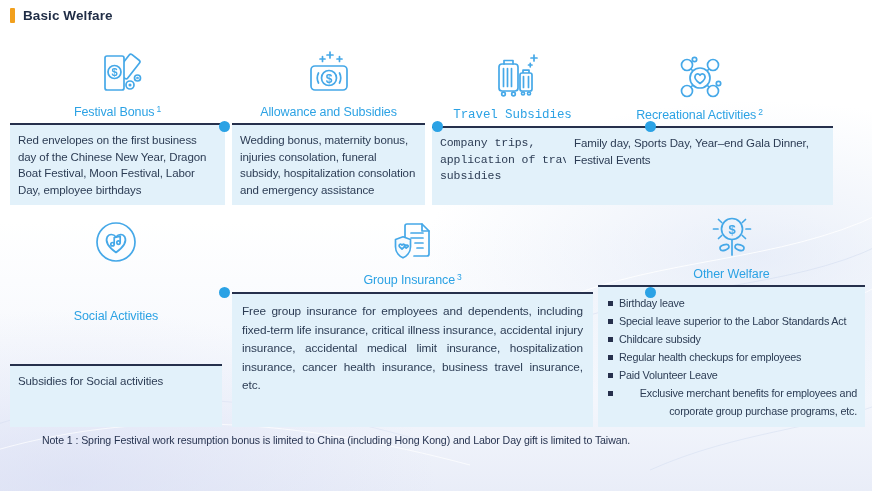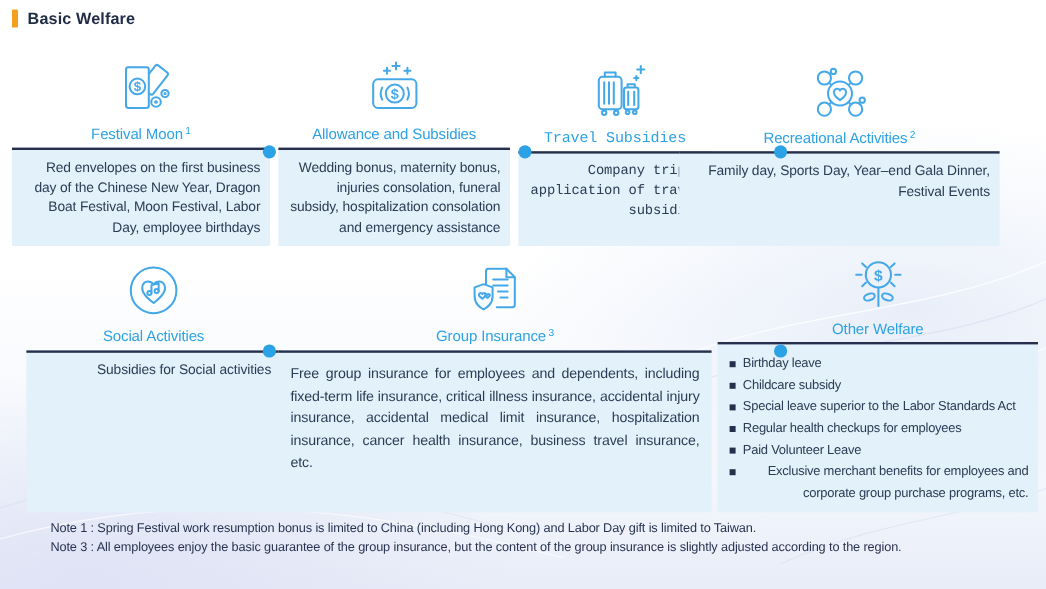--- a/index.html
+++ b/index.html
@@ -27,34 +27,34 @@
   .icon-wrap{display:flex;align-items:flex-end;justify-content:center;}
   #row1 .icon-wrap{height:60px;}
   #row2 .icon-wrap{height:58px;}
   .sec-title{display:flex;align-items:center;justify-content:center;
     color:#2CA2E4;font-size:12.5px;font-weight:500;letter-spacing:-0.1px;}
   #row1 .sec-title{height:22px;}
   #row2 .sec-title{height:24px;}
   .sec-title sup{font-size:8.5px;position:relative;top:-3px;margin-left:2px;}
   .box{flex:1;border-top:2px solid #26304C;background:#E2F1FA;
     padding:7px 8px;font-size:11.5px;line-height:16.5px;color:#2C3C54;
-    text-align:right;letter-spacing:-0.1px;box-sizing:border-box;}
+    text-align:left;letter-spacing:-0.1px;box-sizing:border-box;}
   .box.justify{text-align:justify;padding:8px 10px;font-size:11.8px;line-height:18.5px;}
   .box.list{padding:7px 8px 7px 10px;text-align:right;}
   .benefit-list{list-style:none;margin:0;padding:0;}
   .benefit-list li{display:flex;align-items:flex-start;font-size:10.8px;line-height:18px;
     letter-spacing:-0.2px;color:#2C3C54;}
   .sq{width:5px;height:5px;background:#26304C;margin:6.5px 6px 0 0;flex:none;}
   .dot{position:absolute;width:11px;height:11px;border-radius:50%;background:#2BA2E5;z-index:3;}
   #row1 .dot,#row2 .dot{top:77px;}
 
   
   #r1c1{left:0;width:215px;} #r1c2{left:222px;width:193px;}
   #r1c3{left:422px;width:161px;font-family:Liberation Mono, monospace;} #r1c4{left:556px;width:267px;}
-  #r2c1{left:12px;width:212px;} #r2c2{left:222px;width:361px;} #r2c3{left:588px;width:267px;}
+  #r2c1{left:0;width:212px;gap:36px;} #r2c2{left:222px;width:361px;} #r2c3{left:588px;width:267px;}
 
   
   .notes{position:absolute;left:10px;top:433px;color:#273350;font-size:10.6px;
     line-height:15.5px;letter-spacing:-0.1px;margin-left:32px;}
 
   .icon svg{display:block;}
   .icon text{font-family:"Liberation Sans",sans-serif;}
 </style>
 </head>
 <body>
@@ -88,21 +88,21 @@
             <circle cx="22.5" cy="22" r="6.5"></circle>
             <circle cx="38" cy="35" r="4"></circle>
               <circle cx="38" cy="35" r="0.7"></circle>
             <circle cx="45.5" cy="28" r="3"></circle>
               <circle cx="45.5" cy="28" r="0.5"></circle>
           </g>
           <text x="22.5" y="26" font-size="11" font-weight="700" fill="#45A8E8" text-anchor="middle">$</text>
         </svg>
       </div>
       <div class="sec-title">
-          <span>Festival Moon</span>
+          <span>Festival Bonus</span>
           <sup>1</sup>
         </div>
       <div class="box">Red envelopes on the first business day of the Chinese New Year, Dragon Boat Festival, Moon Festival, Labor Day, employee birthdays</div>
     </div>
 
     <div id="r1c2" class="col">
       <div class="icon-wrap icon">
         <svg width="54" height="52" viewBox="0 0 52 52">
           <g stroke="#45A8E8" fill="none" stroke-width="1.7" stroke-linejoin="round" stroke-linecap="round">
             <path d="M17 9 h5 M19.5 6.5 v5"></path>
@@ -234,25 +234,25 @@
           <span>Other Welfare</span>
         </div>
       <div class="box list">
         <ul class="benefit-list">
           <li>
               <span class="sq"></span>
               <span>Birthday leave</span>
             </li>
           <li>
               <span class="sq"></span>
+              <span>Special leave superior to the Labor Standards Act</span>
+            </li>
+          <li>
+              <span class="sq"></span>
               <span>Childcare subsidy</span>
-            </li>
-          <li>
-              <span class="sq"></span>
-              <span>Special leave superior to the Labor Standards Act</span>
             </li>
           <li>
               <span class="sq"></span>
               <span>Regular health checkups for employees</span>
             </li>
           <li>
               <span class="sq"></span>
               <span>Paid Volunteer Leave</span>
             </li>
           <li>
@@ -262,16 +262,15 @@
         </ul>
       </div>
     </div>
 
     <div class="dot" style="left:209px"></div>
     <div class="dot" style="left:635px"></div>
   </div>
 
   <div class="notes layer">
     <div>Note 1 : Spring Festival work resumption bonus is limited to China (including Hong Kong) and Labor Day gift is limited to Taiwan.</div>
-    <div>Note 3 : All employees enjoy the basic guarantee of the group insurance, but the content of the group insurance is slightly adjusted according to the region.</div>
   </div>
 
 </div>
 
 </body></html>

